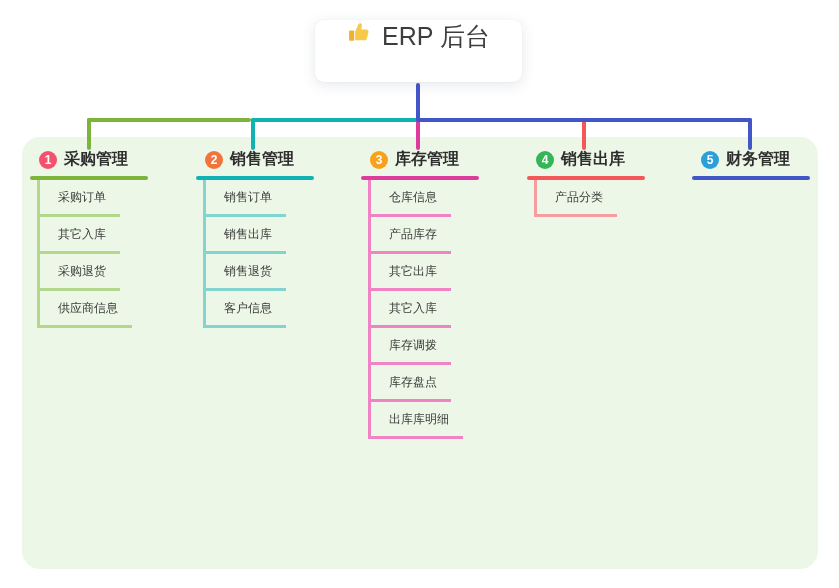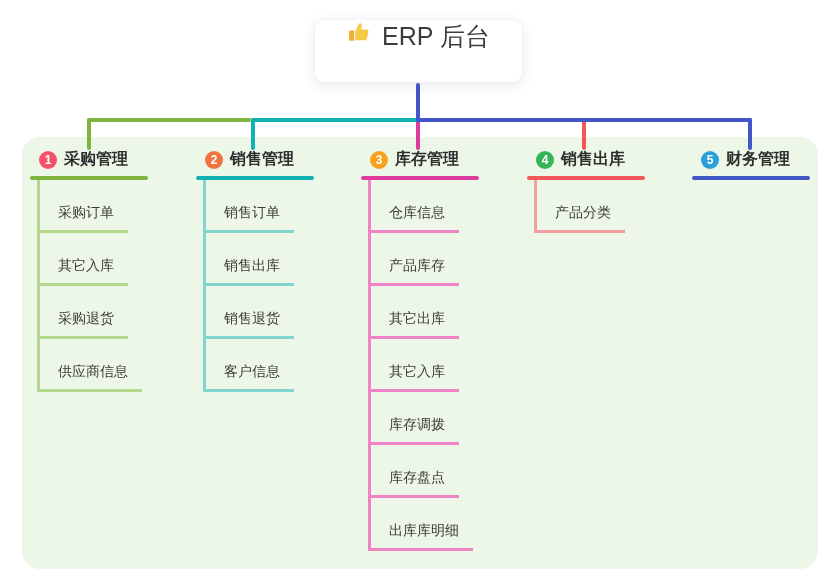--- a/index.html
+++ b/index.html
@@ -29,23 +29,23 @@
     width:18px; height:18px; border-radius:50%; background:var(--badge,#999);
     color:#fff; font-size:12px; font-weight:700; flex:none;
     display:flex; align-items:center; justify-content:center;
   }
   .branch-underline { height:4px; border-radius:2px; background:var(--line,#999); }
   .children {
     margin-left:7px; display:flex; flex-direction:column; align-items:flex-start;
     border-left:3px solid var(--child-line,#ccc);
   }
   .child {
-    height:53px; box-sizing:border-box; display:flex; align-items:flex-end;
+    height:37px; box-sizing:border-box; display:flex; align-items:flex-end;
     padding:0 14px 8px 18px; border-bottom:3px solid var(--child-line,#ccc);
-    font-size:14px; color:#3b3b3b; white-space:nowrap;
+    font-size:12px; color:#3b3b3b; white-space:nowrap;
   }
 </style>
 </head>
 <body>
 
 <div class="stage">
 
   <div class="panel" style="background: rgb(236, 247, 231);"></div>
 
   <div class="conn" style="left: 87px; top: 118px; width: 4px; height: 32px; background: rgb(124, 180, 60);"></div>

